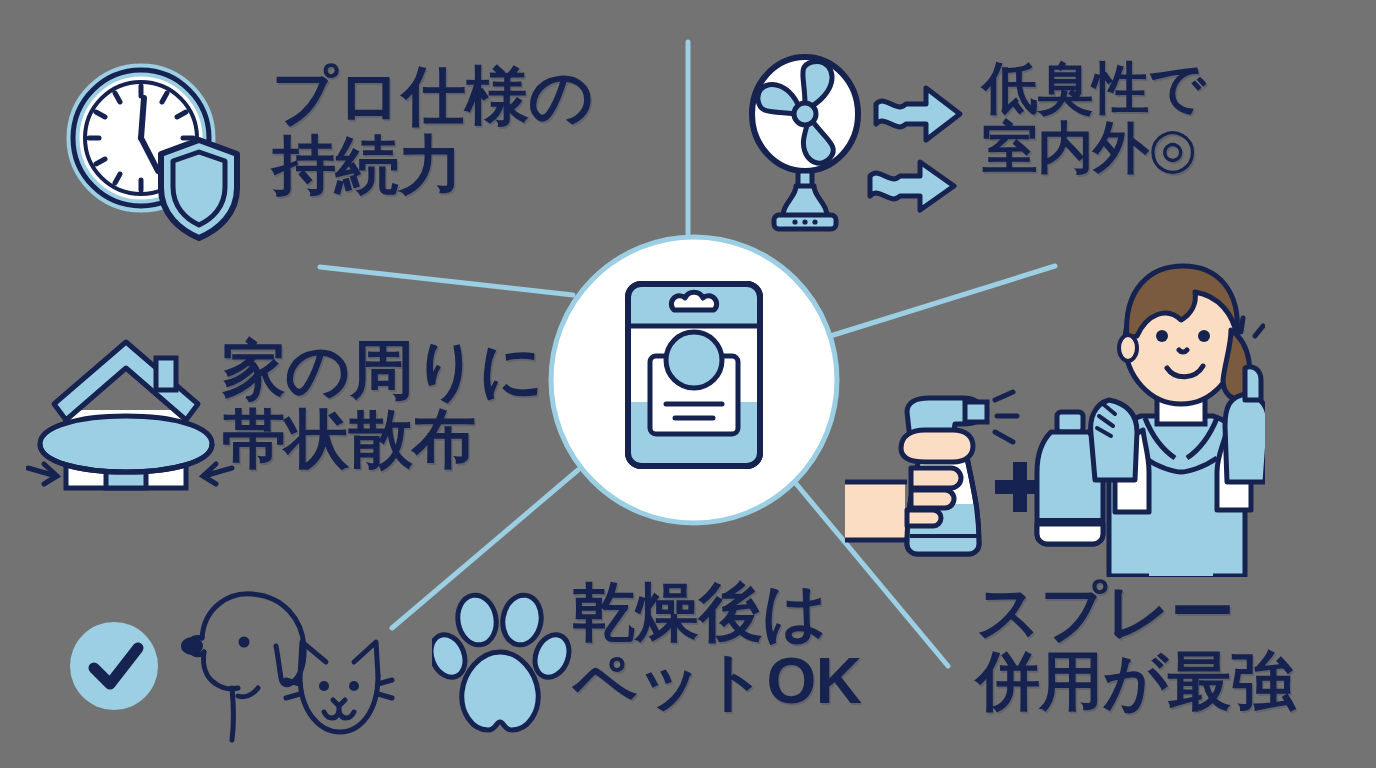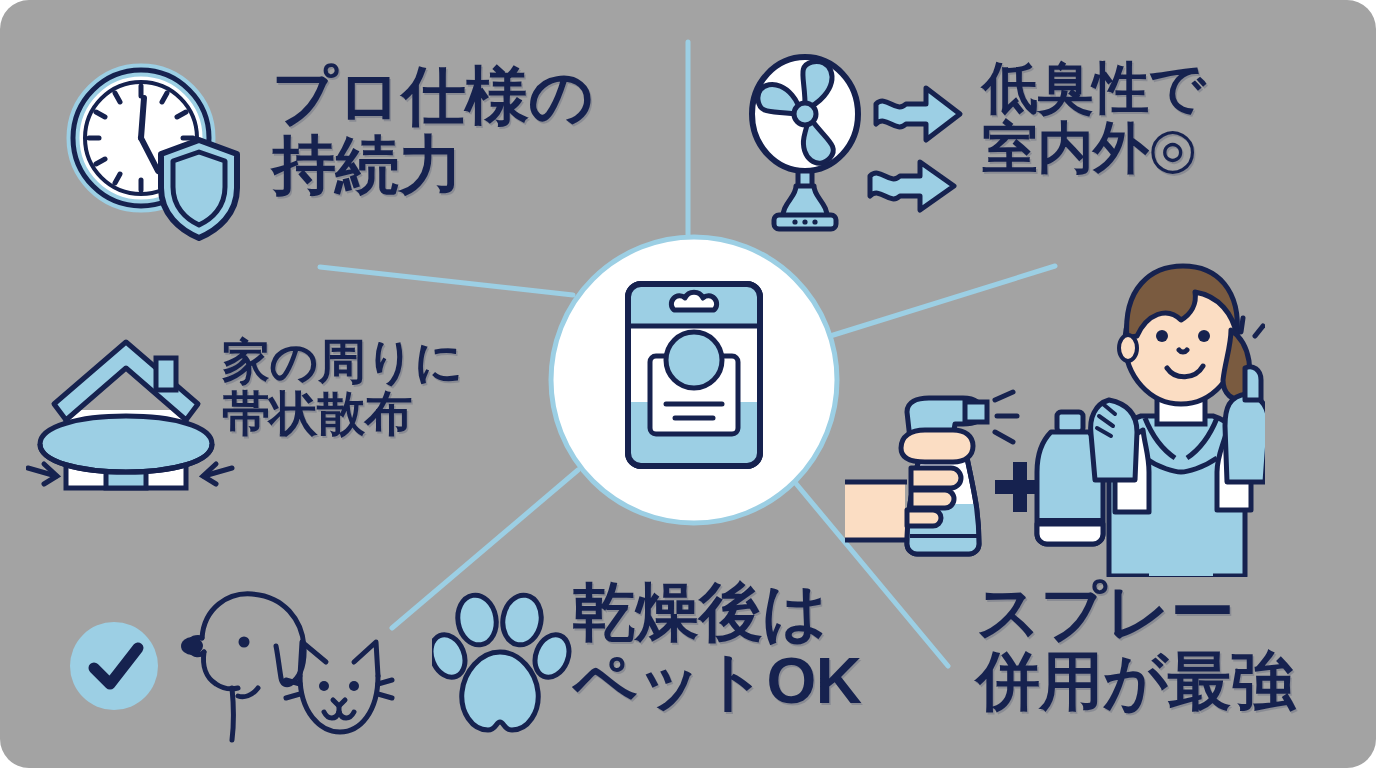--- a/index.html
+++ b/index.html
@@ -7,23 +7,22 @@
     padding: 0;
     background: #ffffff;
   }
   body {
     font-family: "Liberation Sans", "DejaVu Sans", sans-serif;
   }
   #canvas {
     position: relative;
     width: 1376px;
     height: 768px;
-    background: #a3a3a3;
+    background: #737373;
     overflow: hidden;
-    border-radius: 29px;
   }
   .spokes {
     position: absolute;
     left: 0; top: 0;
     width: 1376px;
     height: 768px;
     pointer-events: none;
   }
   .feature-text {
     position: absolute;
@@ -38,21 +37,21 @@
     position: absolute;
   }
   
   #icon-clock-shield { left: 58px;  top: 58px;  width: 205px; height: 185px; }
   #text-durability   { left: 272px; top: 62px;  font-size: 64px; }
 
   #icon-fan-arrows   { left: 748px; top: 52px;  width: 228px; height: 182px; }
   #text-lowodor      { left: 982px; top: 58px;  font-size: 56px; }
 
   #icon-house-band   { left: 26px;  top: 328px; width: 210px; height: 186px; }
-  #text-perimeter    { left: 222px; top: 336px; font-size: 48px; font-family: Liberation Serif, serif; }
+  #text-perimeter    { left: 222px; top: 336px; font-size: 64px; font-family: Liberation Serif, serif; }
 
   #icon-center-pack  { left: 546px; top: 232px; width: 296px; height: 296px; }
 
   #icon-person-spray { left: 845px; top: 252px; width: 420px; height: 325px; }
 
   #icon-check-pets   { left: 62px;  top: 580px; width: 360px; height: 175px; }
   #icon-paw          { left: 432px; top: 590px; width: 140px; height: 155px; }
   #text-petok        { left: 572px; top: 578px; font-size: 64px; }
 
   #text-spraycombo   { left: 976px; top: 578px; font-size: 64px; }

